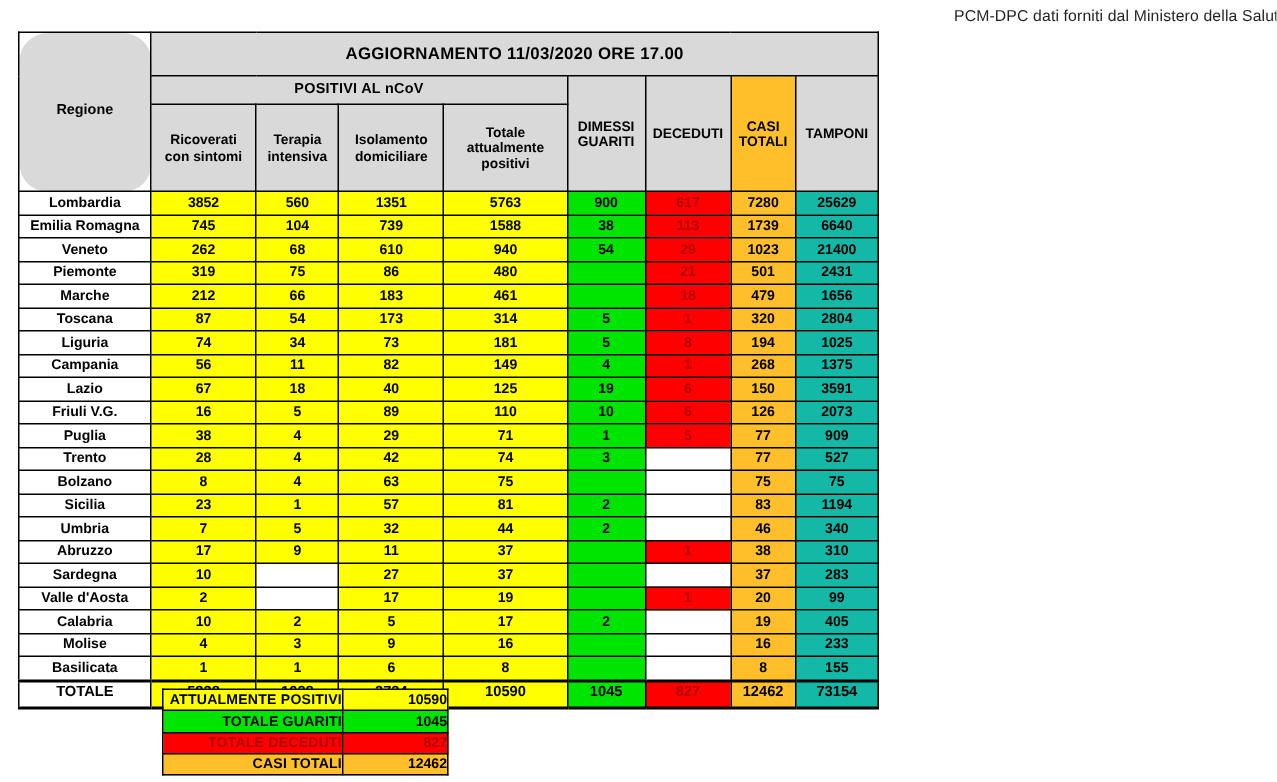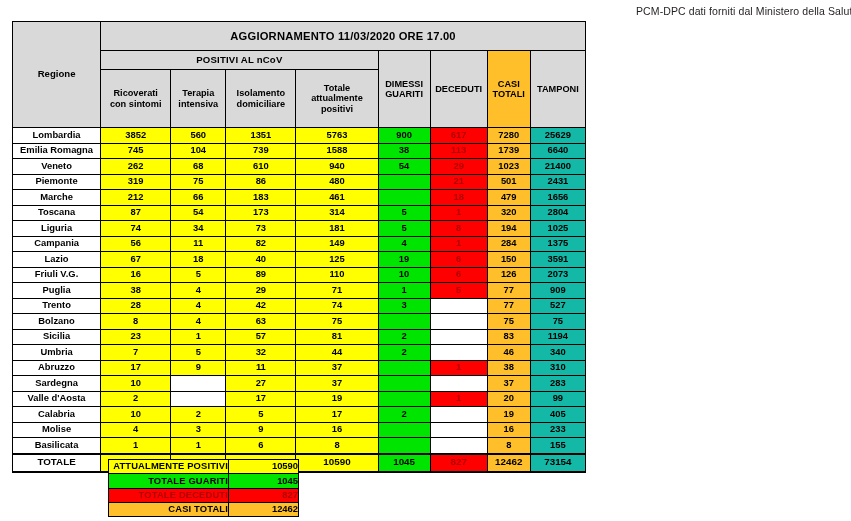--- a/index.html
+++ b/index.html
@@ -71,21 +71,21 @@
     font-weight: bold;
     font-size: 9.6px;
   }
   .hdr-col {
     height: 57px;
     padding: 0 2px;
   }
   .hdr-casi {
     background: #ffbf2b;
   }
-  .thick-l { border-left: 2px solid #000; }
+  .thick-l { border-left: 2px solid #000; border-radius: 19px; }
   .thick-r { border-right: 2px solid #000; }
   .thick-t { border-top: 2px solid #000; }
 
   tr.datarow td {
     height: 14.5px;
     font-size: 9.4px;
     font-weight: bold;
   }
   td.region {
     background: #ffffff;
@@ -274,21 +274,21 @@
           <td class="c-grey thick-r">1025</td>
         </tr>
         <tr class="datarow">
           <td class="region thick-l">Campania</td>
           <td class="c-yellow">56</td>
           <td class="c-yellow">11</td>
           <td class="c-yellow">82</td>
           <td class="c-yellow">149</td>
           <td class="c-green">4</td>
           <td class="c-red">1</td>
-          <td class="c-orange">284</td>
+          <td class="c-orange">268</td>
           <td class="c-grey thick-r">1375</td>
         </tr>
         <tr class="datarow">
           <td class="region thick-l">Lazio</td>
           <td class="c-yellow">67</td>
           <td class="c-yellow">18</td>
           <td class="c-yellow">40</td>
           <td class="c-yellow">125</td>
           <td class="c-green">19</td>
           <td class="c-red">6</td>

